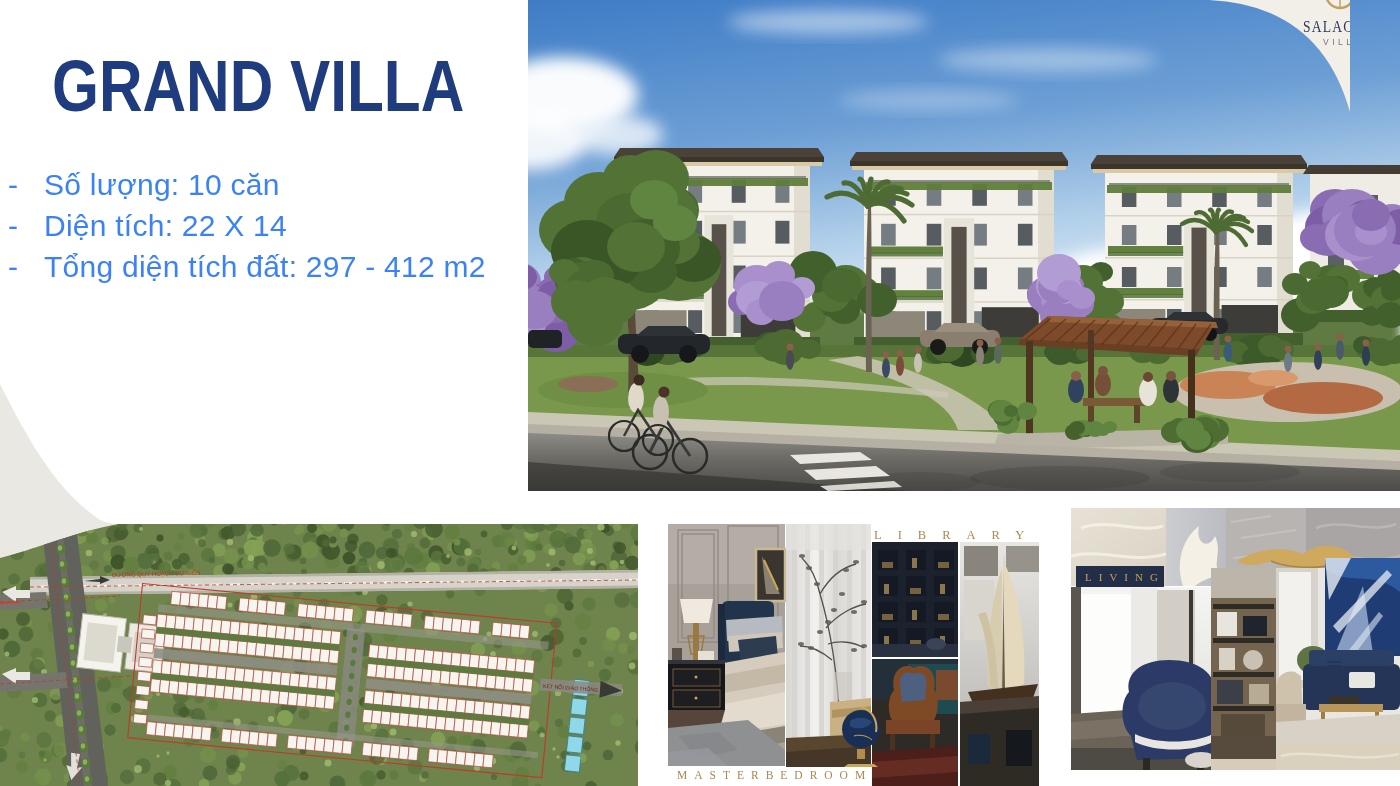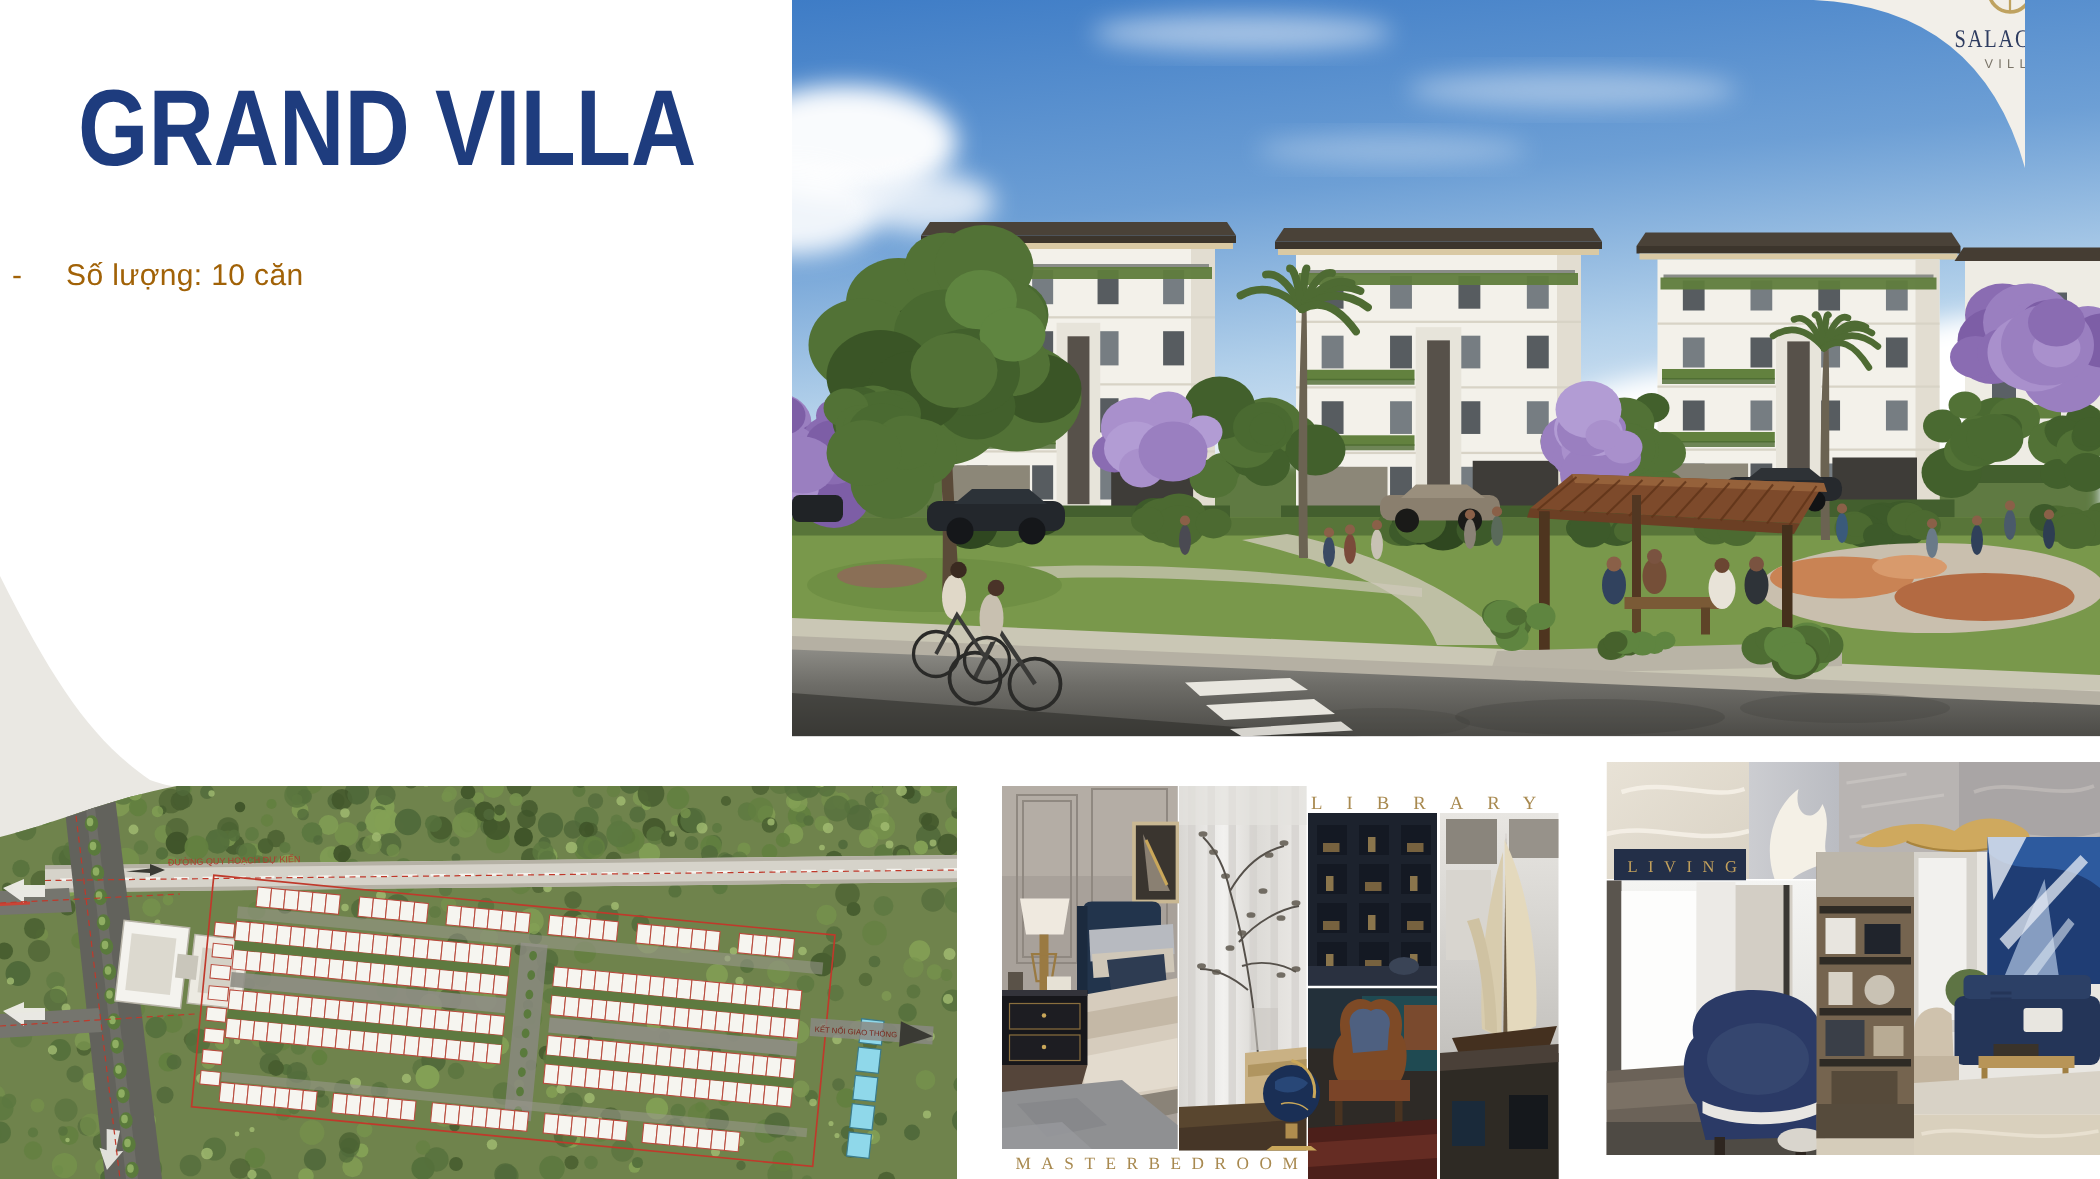--- a/index.html
+++ b/index.html
@@ -4,22 +4,24 @@
 <style>
   html,body{margin:0;padding:0;}
   body{width:1400px;height:786px;overflow:hidden;background:#ffffff;font-family:"Liberation Sans",sans-serif;position:relative;}
   .abs{position:absolute;}
 </style>
 </head>
 <body>
 
 <div class="abs" style="left:52px;top:45px;font-size:72px;font-weight:bold;color:#1e3c7e;letter-spacing:0px;transform:scaleX(0.838);transform-origin:left top;">GRAND VILLA</div>
 
-<div class="abs" style="left:8px;top:164px;font-size:20px;color:#a16207;line-height:41px;white-space:nowrap;letter-spacing:0.25px;">
+<div class="abs" style="left:8px;top:164px;font-size:30px;color:#3b82f6;line-height:41px;white-space:nowrap;letter-spacing:0.25px;">
   <div><span style="display:inline-block;width:36px;">-</span>Số lượng: 10 căn</div>
+  <div><span style="display:inline-block;width:36px;">-</span>Diện tích: 22 X 14</div>
+  <div><span style="display:inline-block;width:36px;">-</span>Tổng diện tích đất: 297 - 412 m2</div>
 </div>
 
 <div class="abs" style="left:528px;top:0;width:872px;height:491px;overflow:hidden;">
 <svg width="872" height="491" viewBox="0 0 872 491" xmlns="http://www.w3.org/2000/svg">
 <defs>
 <linearGradient id="sky" x1="0" y1="0" x2="0.25" y2="1">
           <stop offset="0" stop-color="#3e7cc6"></stop>
           <stop offset="0.42" stop-color="#6d9fd5"></stop>
           <stop offset="0.72" stop-color="#b2d0ea"></stop>
           <stop offset="1" stop-color="#e9f1f8"></stop>

